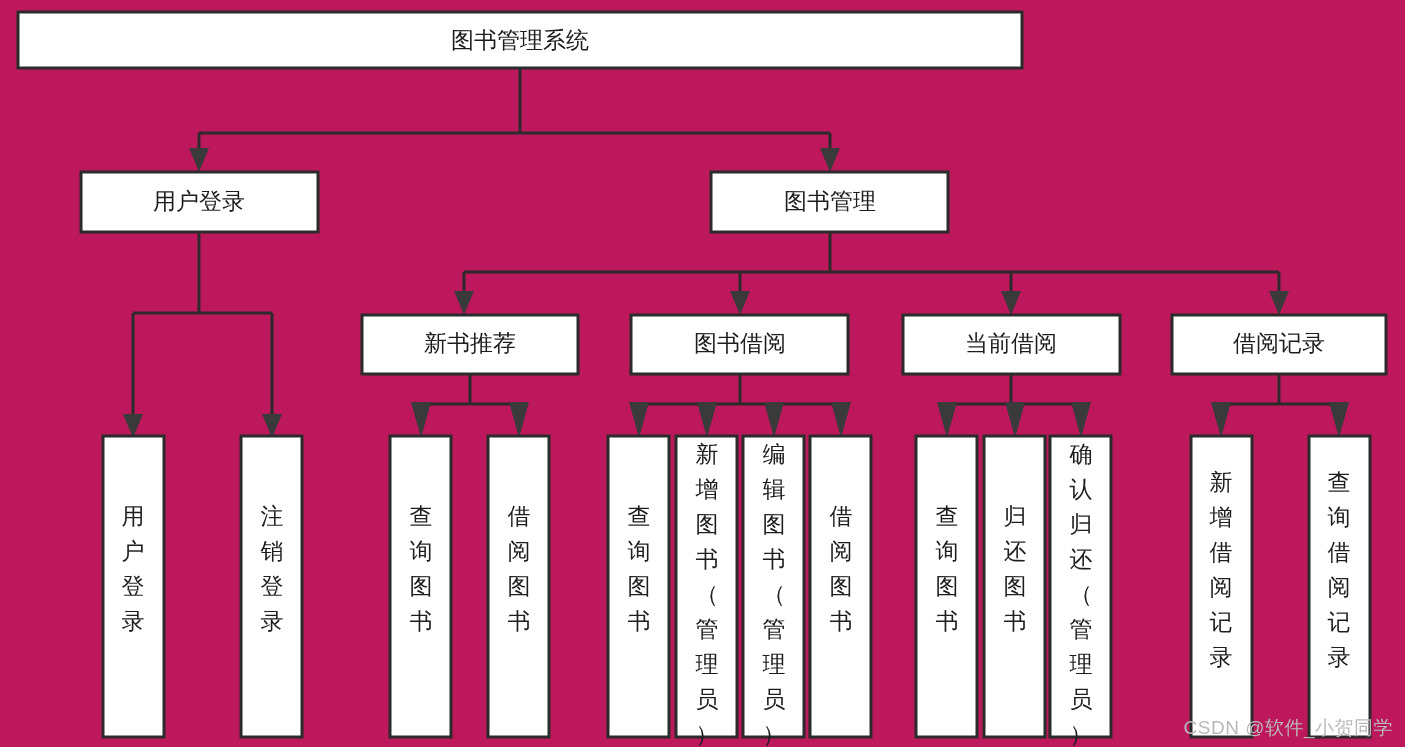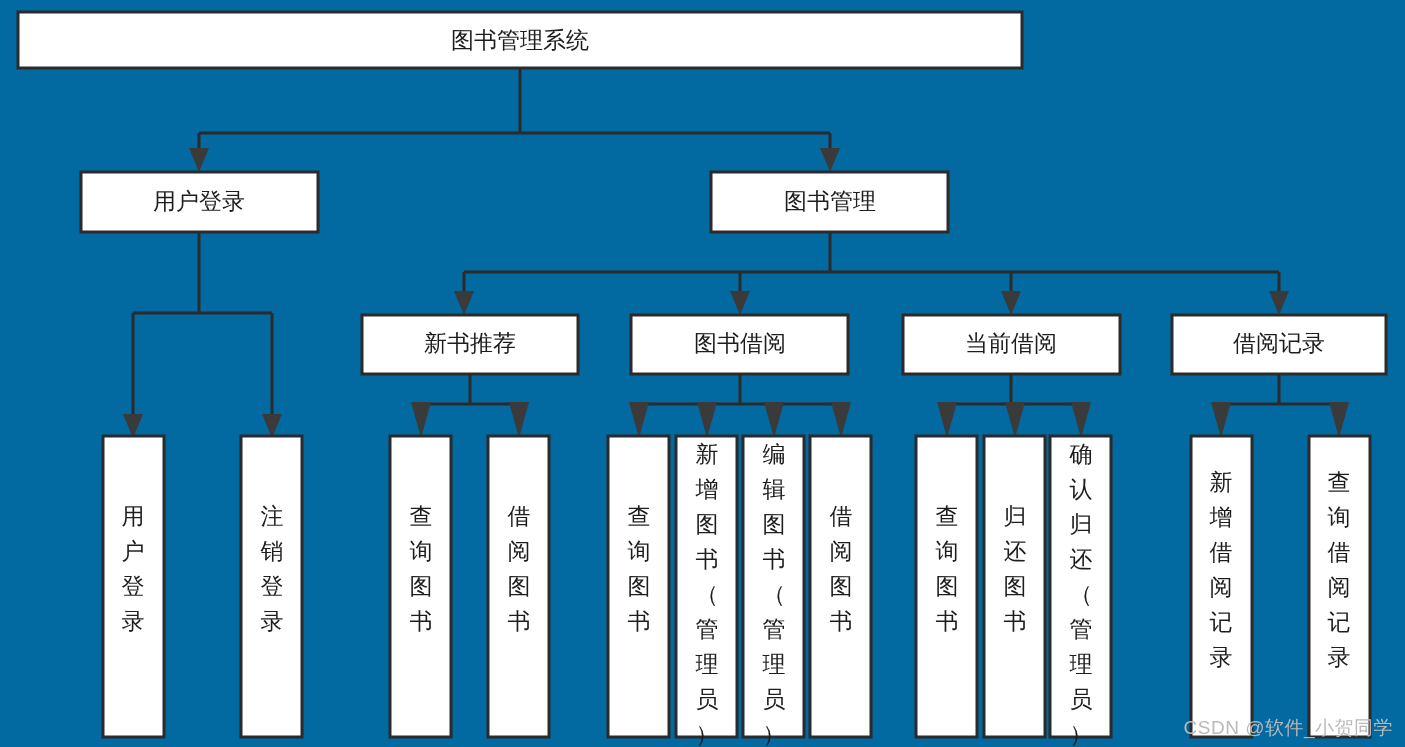--- a/index.html
+++ b/index.html
@@ -10,21 +10,21 @@
   body {
     width: 1405px;
     height: 747px;
     font-family: "Liberation Sans", "DejaVu Sans", sans-serif;
     overflow: hidden;
   }
   #diagram-root {
     position: relative;
     width: 1405px;
     height: 747px;
-    background: #0369a1;
+    background: #be185d;
   }
   svg.flow {
     position: absolute;
     left: 0;
     top: 0;
     width: 1405px;
     height: 747px;
   }
   .node-rect {
     fill: #ffffff;

